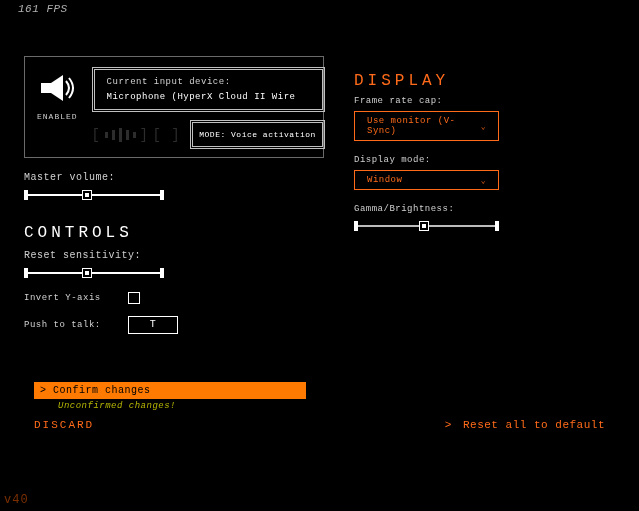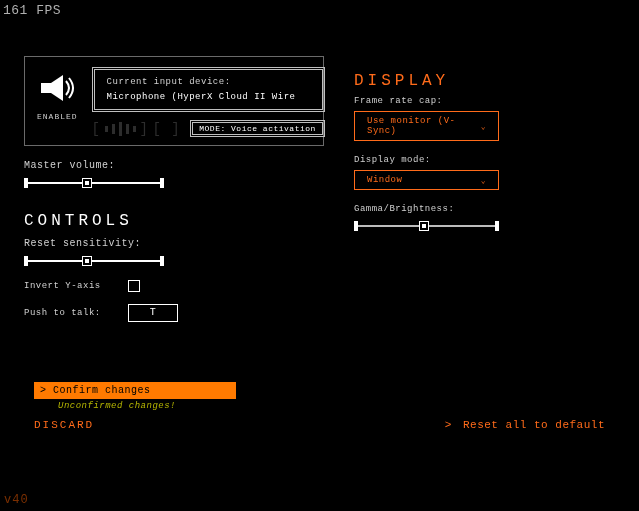--- a/index.html
+++ b/index.html
@@ -11,40 +11,40 @@
     --panel-border:#6a6a6a;
     --green:#7cff00;
     --italic-green:#9aa000;
   }
   *{box-sizing:border-box;font-family:"Courier New",ui-monospace,monospace;}
   body{
     margin:0;background:var(--bg);color:var(--fg);
     width:639px;height:511px;overflow:hidden;position:relative;
     font-size:11px;letter-spacing:.5px;
   }
-  .fps{position:absolute;top:3px;left:3px;color:#b0b0b0;font-size:13px;}
+  .fps{position:absolute;top:3px;left:18px;color:#b0b0b0;font-size:11px;font-style:italic;}
   .columns{display:flex;gap:30px;padding:56px 24px 0 24px;}
   .colL{width:300px;}
   .colR{flex:1;padding-top:16px;}
   
   .audio-panel{border:1px solid var(--panel-border);padding:10px 12px 8px 12px;display:flex;gap:14px;align-items:flex-start;}
   .speaker-block{width:58px;text-align:center;}
   .speaker-icon{width:40px;height:30px;margin:6px auto 6px auto;}
   .enabled-label{font-size:8px;letter-spacing:1px;color:#cfcfcf;}
   .device-box{border:3px double #bfbfbf;padding:6px 12px;flex:1;font-size:9px;line-height:1.4;}
   .device-label{color:#d0d0d0;}
   .device-name{color:#fff;margin-top:2px;white-space:nowrap;overflow:hidden;}
   .audio-bottom{display:flex;align-items:center;gap:10px;margin-top:8px;}
   .meter{display:flex;gap:4px;align-items:center;height:16px;}
   .meter .bar{width:3px;background:#2d2d2d;}
   .meter .bar.b1{height:6px;}
   .meter .bar.b2{height:10px;}
   .meter .bar.b3{height:14px;}
   .meter .bracket{color:#2d2d2d;font-size:14px;line-height:14px;}
-  .mode-box{border:3px double #bfbfbf;padding:1px 6px;font-size:8px;white-space:nowrap;font-family:Liberation Mono, monospace;}
+  .mode-box{border:3px double #bfbfbf;padding:7px 6px;font-size:8px;white-space:nowrap;font-family:Liberation Mono, monospace;}
   
   .setting{margin-top:14px;}
   .setting-label{font-size:10px;color:#d0d0d0;margin-bottom:5px;}
   .slider{position:relative;width:140px;height:14px;}
   .slider-track{position:absolute;top:6px;left:0;right:0;height:2px;background:#fff;}
   .slider-track:before,.slider-track:after{content:"";position:absolute;width:4px;height:10px;top:-4px;background:#fff;}
   .slider-track:before{left:0;}
   .slider-track:after{right:0;}
   .slider-thumb{position:absolute;top:2px;width:10px;height:10px;background:#fff;border:1px solid #fff;box-shadow:inset 0 0 0 2px #000;}
   
@@ -55,21 +55,21 @@
   .checkbox{width:12px;height:12px;border:1px solid #fff;}
   
   .select{border:1px solid var(--orange);color:var(--orange);padding:4px 12px;font-size:9px;display:flex;justify-content:space-between;align-items:center;width:145px;}
   .select .chev{font-size:8px;opacity:.9;}
   .r-label{font-size:9px;color:#d0d0d0;margin:14px 0 5px 0;}
   .r-label:first-of-type{margin-top:6px;}
   .gamma-slider{width:145px;}
   .gamma-slider .slider-track{background:#bbb;}
   
   .bottom{position:absolute;left:0;right:0;bottom:80px;padding:0 34px;}
-  .confirm-btn{background:var(--orange2);color:#000;width:202px;padding:3px 6px;font-size:10px;}
+  .confirm-btn{background:var(--orange2);color:#000;width:272px;padding:3px 6px;font-size:10px;}
   .confirm-prefix{font-family:inherit;}
   .unconfirmed{color:#b6b600;font-style:italic;font-size:9px;margin:2px 0 0 24px;}
   .bottom-row{display:flex;justify-content:space-between;align-items:flex-start;margin-top:8px;}
   .discard{color:var(--orange);font-size:11px;letter-spacing:2px;}
   .reset{color:var(--orange);font-size:11px;}
   .reset-prefix{margin-right:4px;}
   .build{position:absolute;left:4px;bottom:4px;color:#b04400;font-size:12px;letter-spacing:1px;opacity:.7;}
 </style>
 </head>
 <body>

